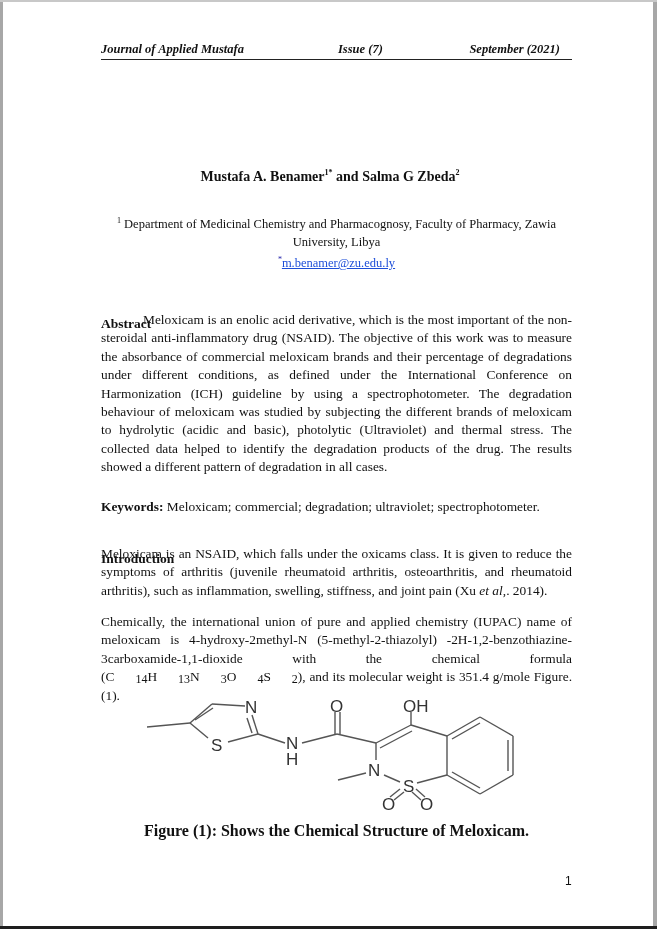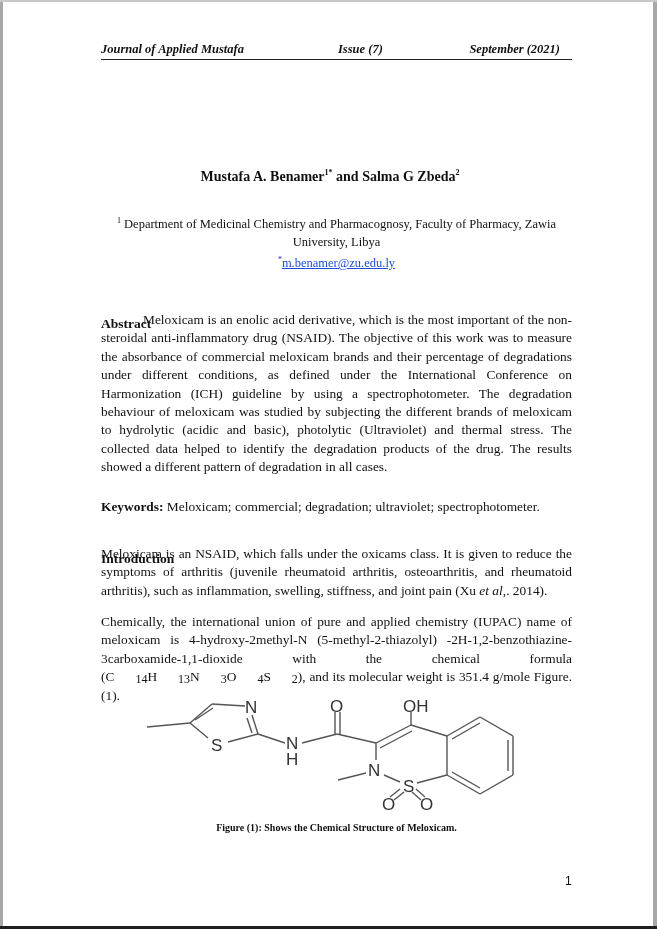--- a/index.html
+++ b/index.html
@@ -50,21 +50,21 @@
     .kw-label { font-weight: bold; }
     sub { font-size: 12px; vertical-align: -2px; line-height: 0; margin-left: 21px; }
 
     .figure { position: absolute; left: 140px; top: 690px; width: 380px; height: 125px; }
     .figure svg { width: 380px; height: 125px; }
     .atom { font-family: "Liberation Sans", "DejaVu Sans", sans-serif; font-size: 17px; fill: #333; }
     .bond { stroke: #555; stroke-width: 1.4; fill: none; }
 
     .caption {
       position: absolute; left: 100px; top: 822px; width: 473px;
-      text-align: center; font-weight: bold; font-size: 10px;
+      text-align: center; font-weight: bold; font-size: 16px;
     }
     .page-num {
       position: absolute; left: 565px; top: 874px;
       font-family: "Liberation Sans", "DejaVu Sans", sans-serif; font-size: 12px;
     }
   </style>
 </head>
 <body>
 
 <div class="frame-top"></div>

